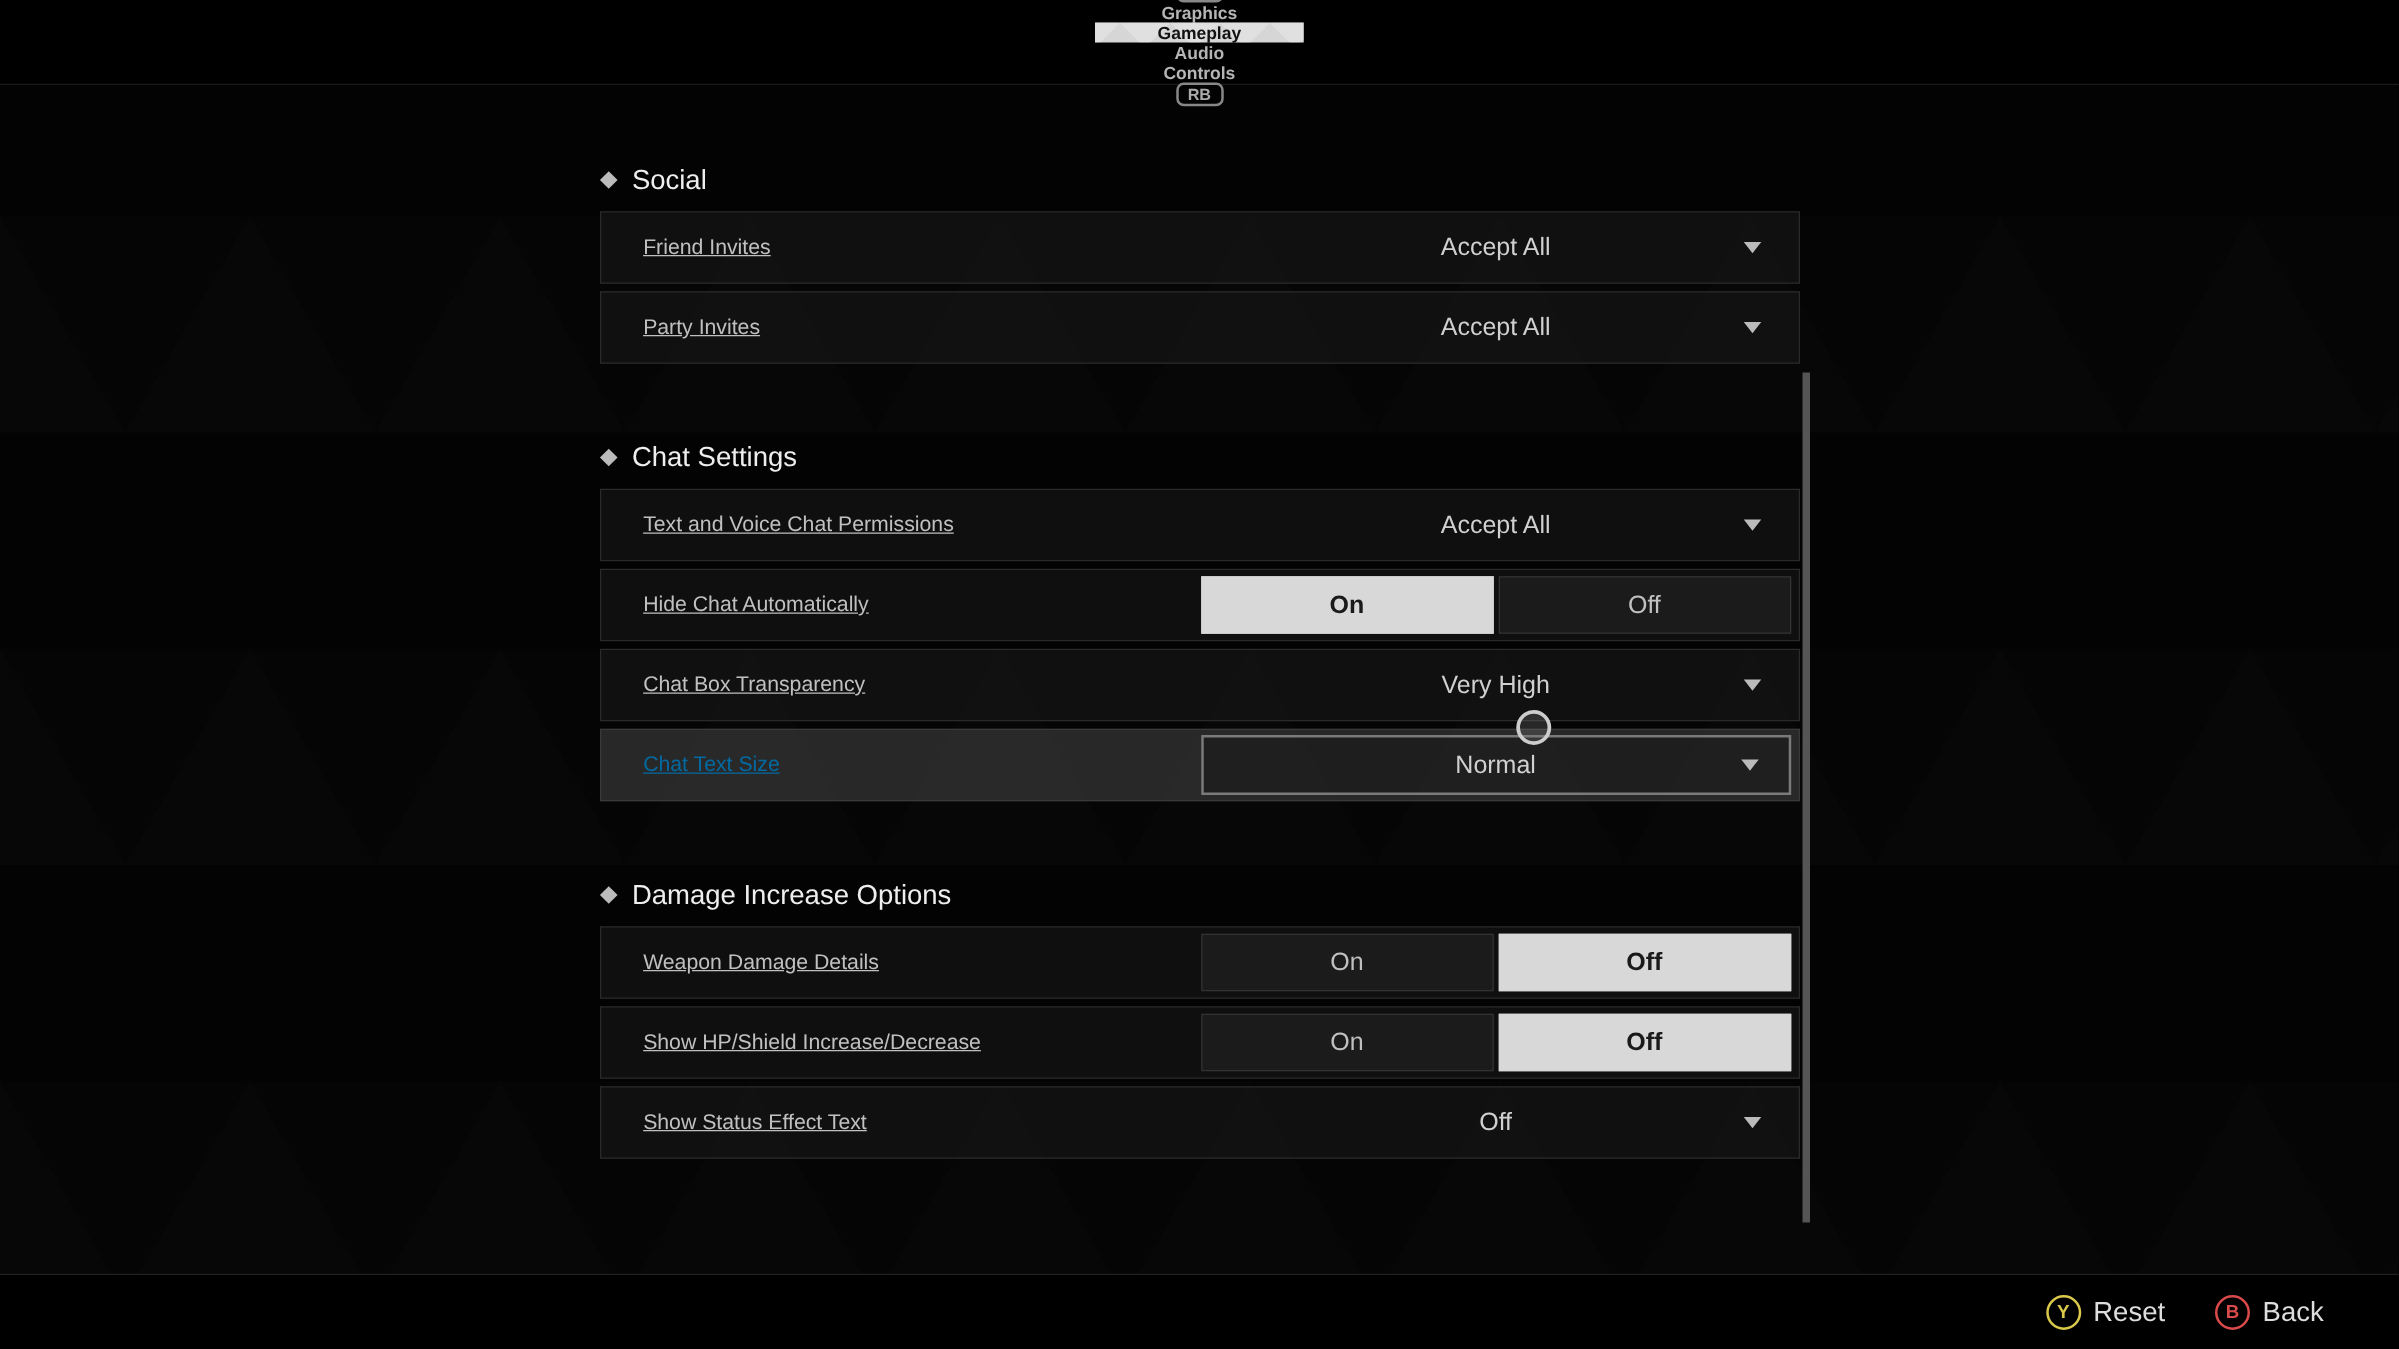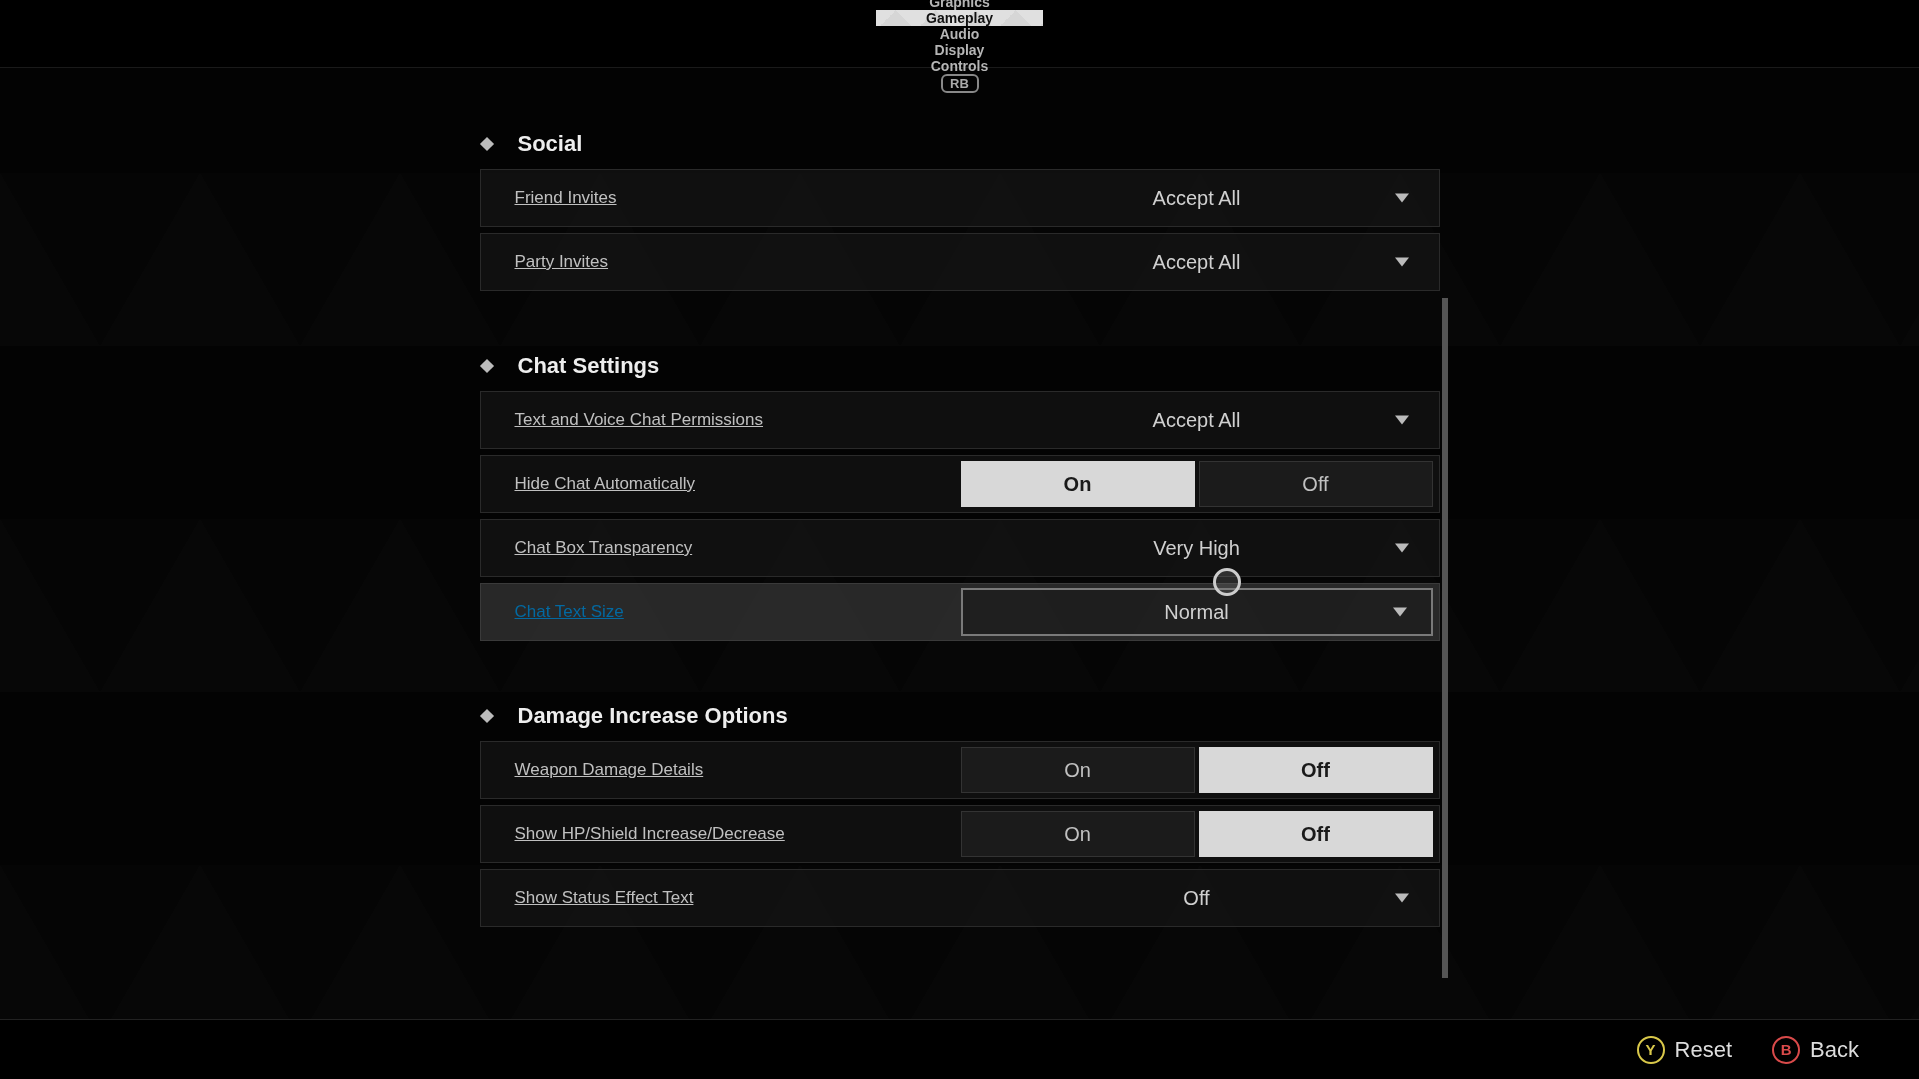--- a/index.html
+++ b/index.html
@@ -100,24 +100,23 @@
     width: 6px;
     height: 680px;
     background: #555;
     border-radius: 0;
   }
   
   .section-header {
     display: flex;
     align-items: center;
     font-size: 22px;
-    font-weight: 700;
+    font-weight: 400;
     color: #eee;
     padding: 8px 0 12px 0;
-    gap: 12px;
   }
   
   .section-header .diamond {
     width: 10px;
     height: 10px;
     background: #bbb;
     transform: rotate(45deg);
     margin-right: 14px;
     margin-left: 2px;
   }
@@ -269,21 +268,20 @@
 </head>
 <body>
 
 <div class="bg-pattern"></div>
 
 <div class="top-nav">
   <span class="bumper">LB</span>
   <div class="tab">Graphics</div>
   <div class="tab active">Gameplay</div>
   <div class="tab">Audio</div>
-  <div class="tab">Display</div>
   <div class="tab">Controls</div>
   <span class="bumper">RB</span>
 </div>
 
 <div class="content-wrap">
   <div class="settings-col">
     <div class="scrollbar"></div>
 
     <div class="section-header">
       <span class="diamond"></span>

